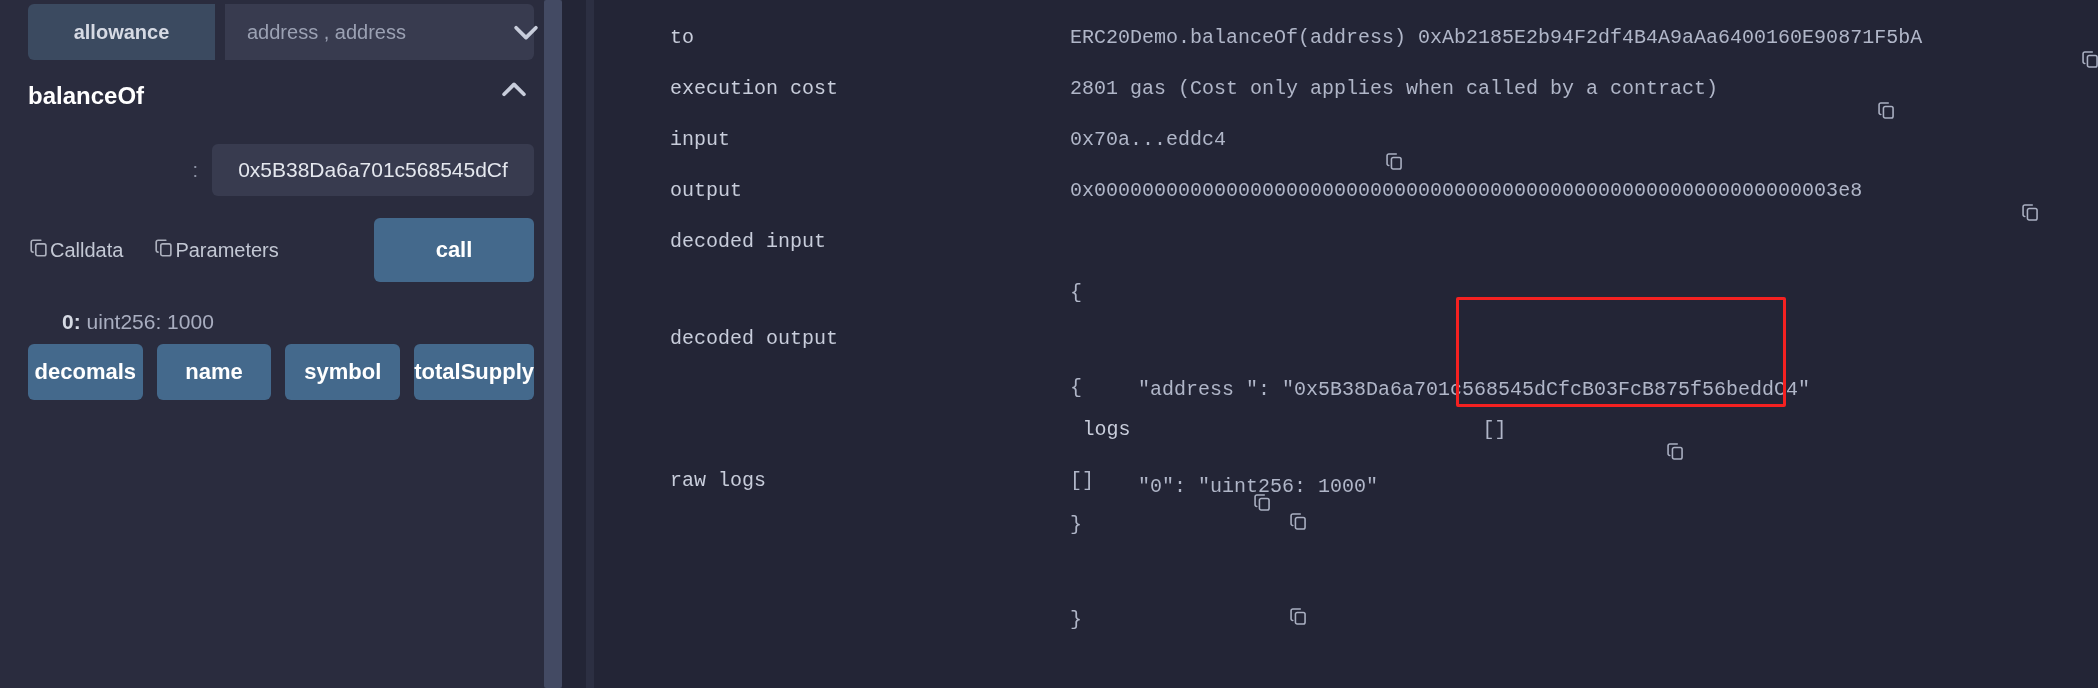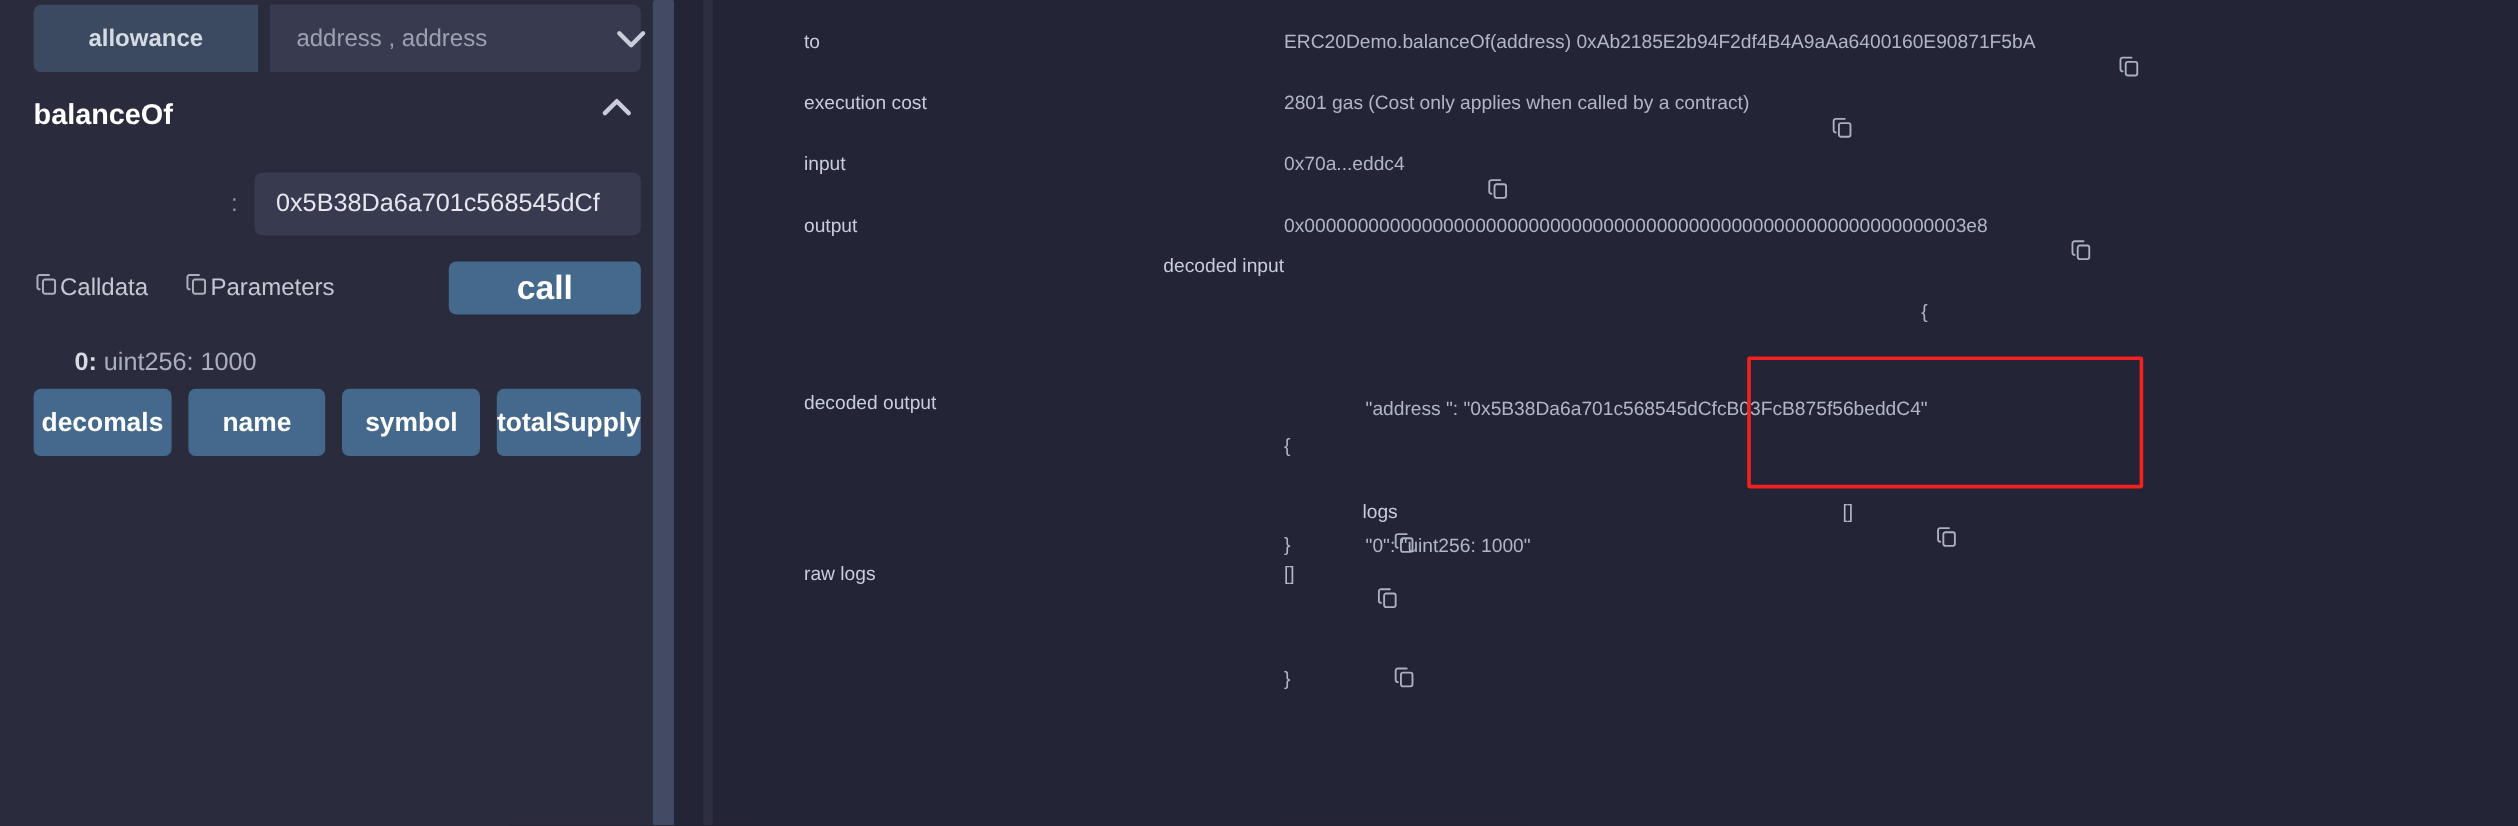--- a/index.html
+++ b/index.html
@@ -84,42 +84,43 @@
   }
   .param-colon { color: #8d93a5; font-size: 20px; margin-right: 14px; }
   .param-input {
     background: #383b4f;
     border: none; outline: none;
     color: #e4e7ee;
     font-size: 21px;
     padding: 14px 18px;
     border-radius: 6px;
     width: 322px;
+    text-align: center;
   }
 
   
   .action-row {
     display: flex; align-items: center;
     margin: 22px 28px 0 28px;
     gap: 0;
   }
   .copy-link {
     display: flex; align-items: center; 
     color: #c3c8d4; font-size: 20px; font-weight: normal;
     cursor: pointer;
     margin-right: 30px;
   }
   .copy-ico { opacity: .85; }
   .call-btn {
     margin-left: auto;
     background: #44698c;
     color: #ffffff;
     border: none; border-radius: 6px;
-    font-size: 28px; font-weight: bold;
-    width: 160px; height: 44px;
+    font-size: 22px; font-weight: bold;
+    width: 160px; height: 64px;
     cursor: pointer;
   }
 
   
   .result-line {
     margin: 28px 0 0 62px;
     font-size: 21px;
     color: #a9aec0;
   }
   .result-line b { color: #d6dae4; }
@@ -154,22 +155,22 @@
     flex: 1;
     background: #232536;
     position: relative;
     overflow: hidden;
     padding-left: 108px;
   }
   .rows { position: relative; }
   .row {
     display: flex;
     align-items: flex-start;
-    font-family: Liberation Sans, sans-serif;
-    font-size: 16px;
+    font-family: Liberation Mono, monospace;
+    font-size: 20px;
     color: #b9bfd0;
     line-height: 1.0;
   }
   .row-key {
     width: 400px;
     flex: 0 0 400px;
     color: #c8cddb;
     white-space: pre;
   }
   .row-val {
@@ -181,21 +182,21 @@
   }
   .row-val .txt { white-space: pre; }
   .mono-block { white-space: pre; line-height: 1.42; }
   .cp { cursor: pointer; flex: 0 0 auto; position: relative; top: 1px; }
 
   
   .r-to         { position:absolute; top: 28px;  left: 0; width: 100%; }
   .r-exec       { position:absolute; top: 79px;  left: 0; width: 100%; }
   .r-input      { position:absolute; top: 130px; left: 0; width: 100%; }
   .r-output     { position:absolute; top: 181px; left: 0; width: 100%; }
-  .r-decin      { position:absolute; top: 205px; left: 0; width: 100%; text-align: right; }
+  .r-decin      { position:absolute; top: 222px; left: 0; width: 100%; }
   .r-decout     { position:absolute; top: 317px; left: 0; width: 100%; }
   .r-logs       { position:absolute; top: 420px; left: 0; width: 100%; justify-content: center; }
   .r-rawlogs    { position:absolute; top: 471px; left: 0; width: 100%; }
 
   .dec-in-body { position: relative; }
   .dec-in-body .l1 { }
   .dec-in-body .l2 { padding-left: 68px; margin-top: 12px; }
   .dec-in-body .l3 { margin-top: 20px; display:flex; align-items:center; gap: 14px;}
 
   

